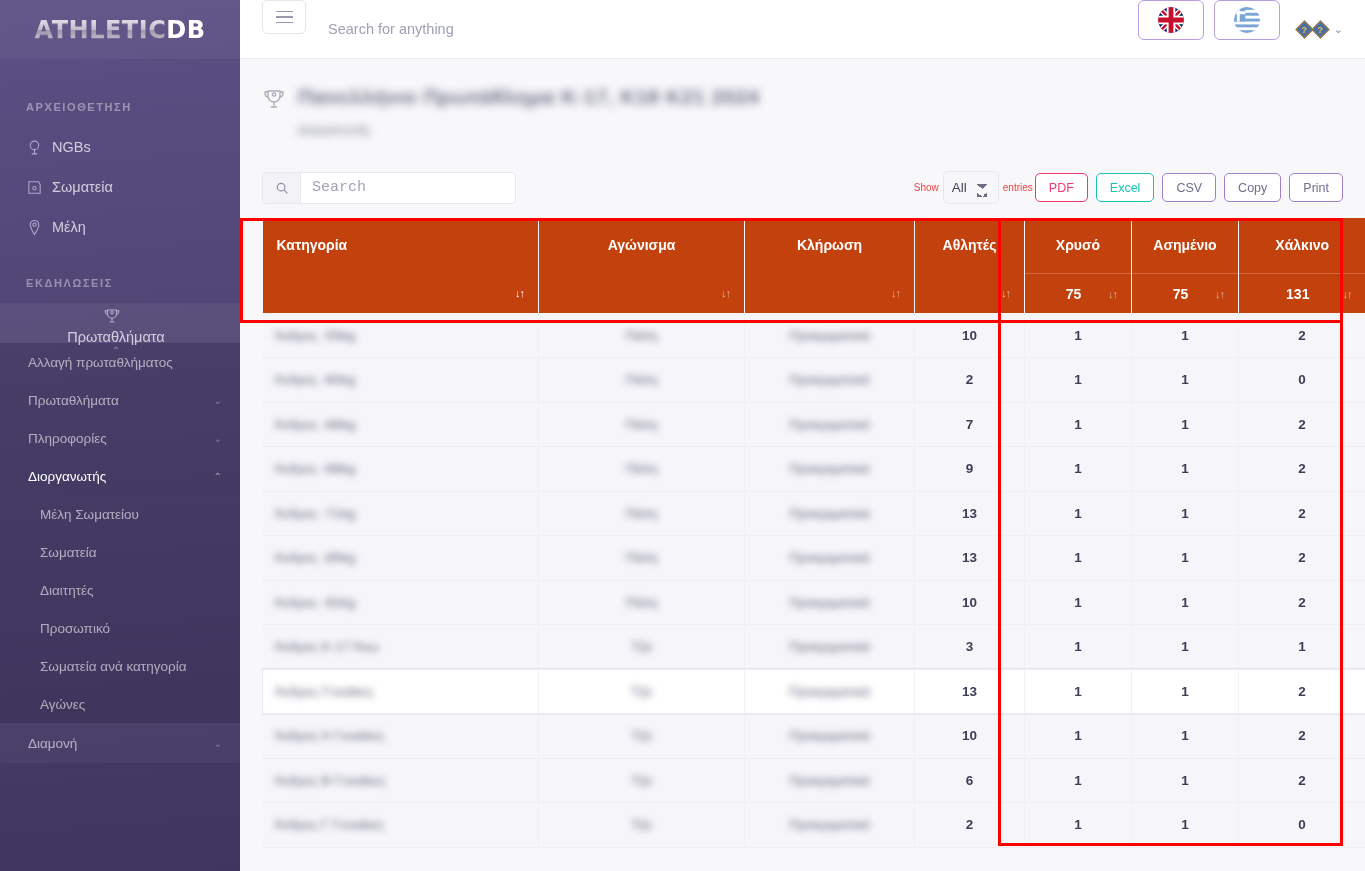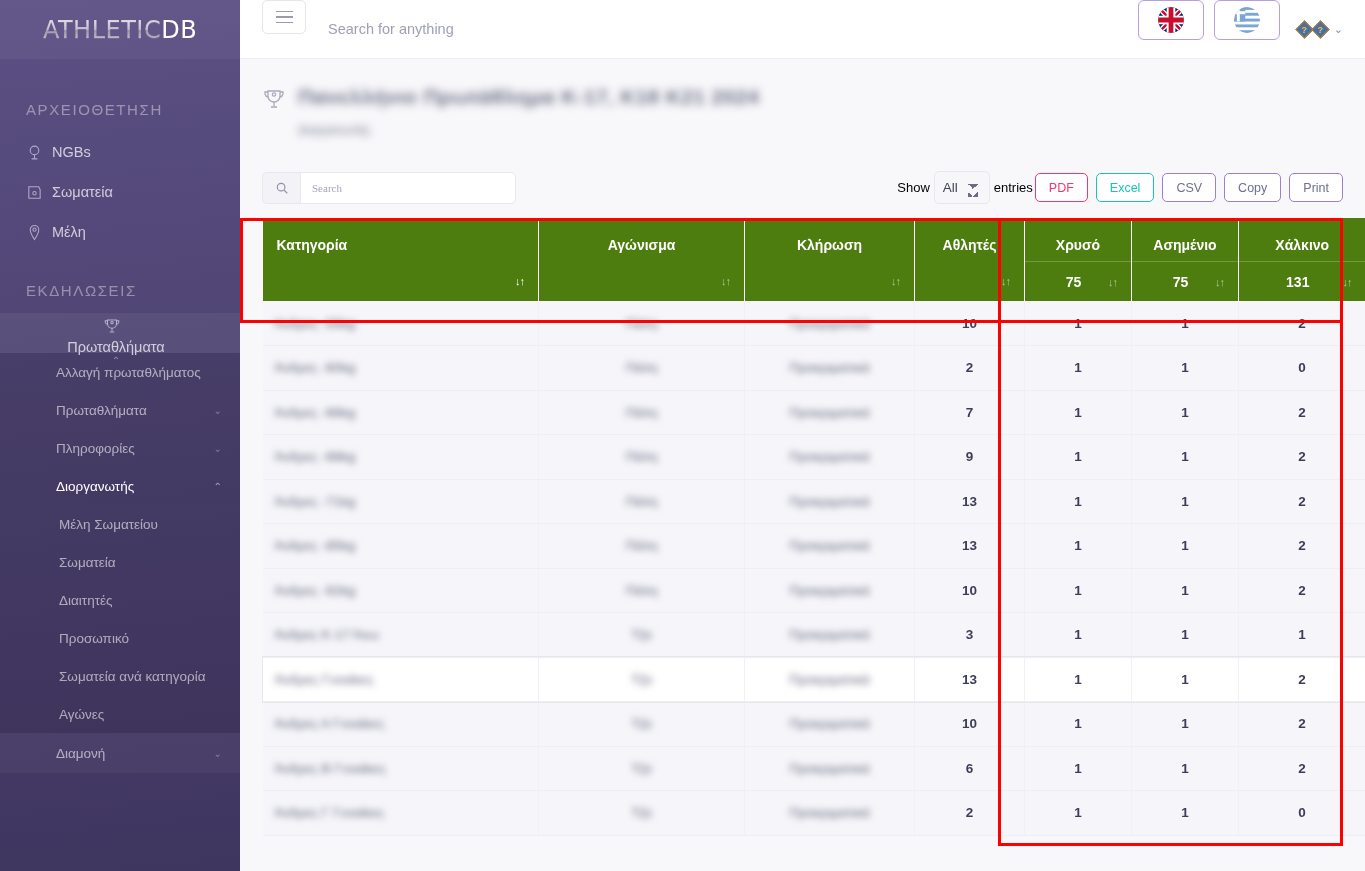--- a/index.html
+++ b/index.html
@@ -20,36 +20,36 @@
     position: relative;
     overflow: hidden;
     color: #fff;
   }
   #brand {
     height: 59px;
     display: flex; align-items: center; justify-content: center;
     background: rgba(255,255,255,0.045);
   }
   .brand-text {
-    font-size: 24px; font-weight: normal; letter-spacing: 0.5px;
+    font-size: 24px; font-weight: bold; letter-spacing: 0.5px;
     font-family: "DejaVu Sans", sans-serif;
   }
   .brand-a {
     background: linear-gradient(180deg,#e8e8ee 0%, #b9b6c6 48%, #8e8a9e 52%, #cfcdd8 100%);
     -webkit-background-clip: text; background-clip: text; color: transparent;
     text-shadow: 0 1px 0 rgba(255,255,255,0.12);
   }
   .brand-b { color: #ffffff; }
 
   .nav-section {
-    font-size: 15px; letter-spacing: 1.6px;
+    font-size: 11px; letter-spacing: 1.6px;
     color: rgba(255,255,255,0.40);
     padding: 0 8px 0 26px;
     margin-top: 30px; margin-bottom: 14px;
-    font-weight: normal;
+    font-weight: bold;
   }
   .nav-section.first { margin-top: 42px; }
 
   .nav-item {
     display: flex; align-items: center;
     height: 40px;
     padding-left: 26px; padding-right: 34px;
     font-size: 14.5px;
     color: rgba(255,255,255,0.72);
     cursor: pointer;
@@ -61,26 +61,26 @@
     opacity: 0.75;
   }
   .nav-item .lbl { flex: 1; white-space: nowrap; }
   .nav-item.group-open { background: rgba(255,255,255,0.055); flex-direction: column; }
 
   .sub-wrap { background: rgba(0,0,0,0.09); }
   .sub-wrap2 { background: rgba(0,0,0,0.07); }
   .nav-sub {
     display: flex; align-items: center;
     height: 38px;
-    padding-left: 56px; padding-right: 18px;
+    padding-left: 28px; padding-right: 18px;
     font-size: 13.5px;
     color: rgba(255,255,255,0.58);
     cursor: pointer;
   }
-  .nav-sub.lvl2 { padding-left: 40px; margin-left: 19px; }
+  .nav-sub.lvl2 { padding-left: 40px; }
   .nav-sub .lbl { flex: 1; white-space: nowrap; }
   .nav-sub.current { color: #fff; font-weight: normal; }
   .dot-badge {
     width: 7px; height: 7px; border-radius: 50%;
     background: #2fd7a4; flex: 0 0 7px;
   }
   .chev { font-size: 10px; opacity: 0.55; }
 
   
   #main { flex: 1; height: 871px; position: relative; background: #f8f8fb; overflow: hidden; }
@@ -152,27 +152,27 @@
   #search-icon-box {
     width: 38px; border: 1px solid #e7e7ee; border-right: none;
     border-radius: 5px 0 0 5px;
     background: #f2f2f7;
     display: flex; align-items: center; justify-content: center;
   }
   #table-search {
     width: 216px;
     border: 1px solid #e7e7ee; border-radius: 0 5px 5px 0;
     background: #fff;
-    font-size: 11px; padding: 0 11px; outline: none;
-    color: #000000; font-family: Liberation Serif, serif;
+    font-size: 15px; padding: 0 11px; outline: none;
+    color: #000000; font-family: Liberation Mono, monospace;
   }
   #table-search::placeholder { color: #a3a4b8; }
 
   #toolbar-right { margin-left: auto; display: flex; align-items: center; }
-  .show-lbl { font-size: 13px; color: #000000; }
+  .show-lbl { font-size: 10px; color: #ef4444; }
   #entries-select {
     margin: 0 4px; height: 33px; width: 56px;
     border: 1px solid #e7e7ee; border-radius: 5px;
     background: #f7f7fa; color: #44445c;
     font-size: 13.5px; padding-left: 8px;
     font-family: "Liberation Sans", sans-serif;
     appearance: none; -webkit-appearance: none;
     cursor: pointer;
     background-image:
       linear-gradient(45deg, transparent 50%, #6c6c83 50%),
@@ -194,26 +194,26 @@
     font-family: "Liberation Sans", sans-serif;
   }
   .exp-btn.pdf { border: 1px solid #f2376f; color: #f2376f; margin-left: 2px; }
   .exp-btn.excel { border: 1px solid #18c5b5; color: #18c5b5; }
   .exp-btn.plain { border: 1px solid #9f7ecb; color: #6f6f8e; }
 
   
   #table-wrap { margin-top: 14px; }
   table { border-collapse: collapse; width: 1103px; table-layout: fixed; }
   thead th {
-    background: #4d7c0f;
+    background: #c2410c;
     color: #fff;
     font-size: 14px; font-weight: bold;
     vertical-align: top;
     border-right: 1px solid rgba(255,255,255,0.16);
-    height: 83px;
+    height: 95px;
     position: relative;
     padding: 19px 14px 0 14px;
   }
   thead th:last-child { border-right: none; }
   th.c-left { text-align: left; }
   th.c-ctr  { text-align: center; }
   .th-total {
     position: absolute; left: 0; right: 0; bottom: 0;
     height: 40px;
     border-top: 1px solid rgba(255,255,255,0.22);

